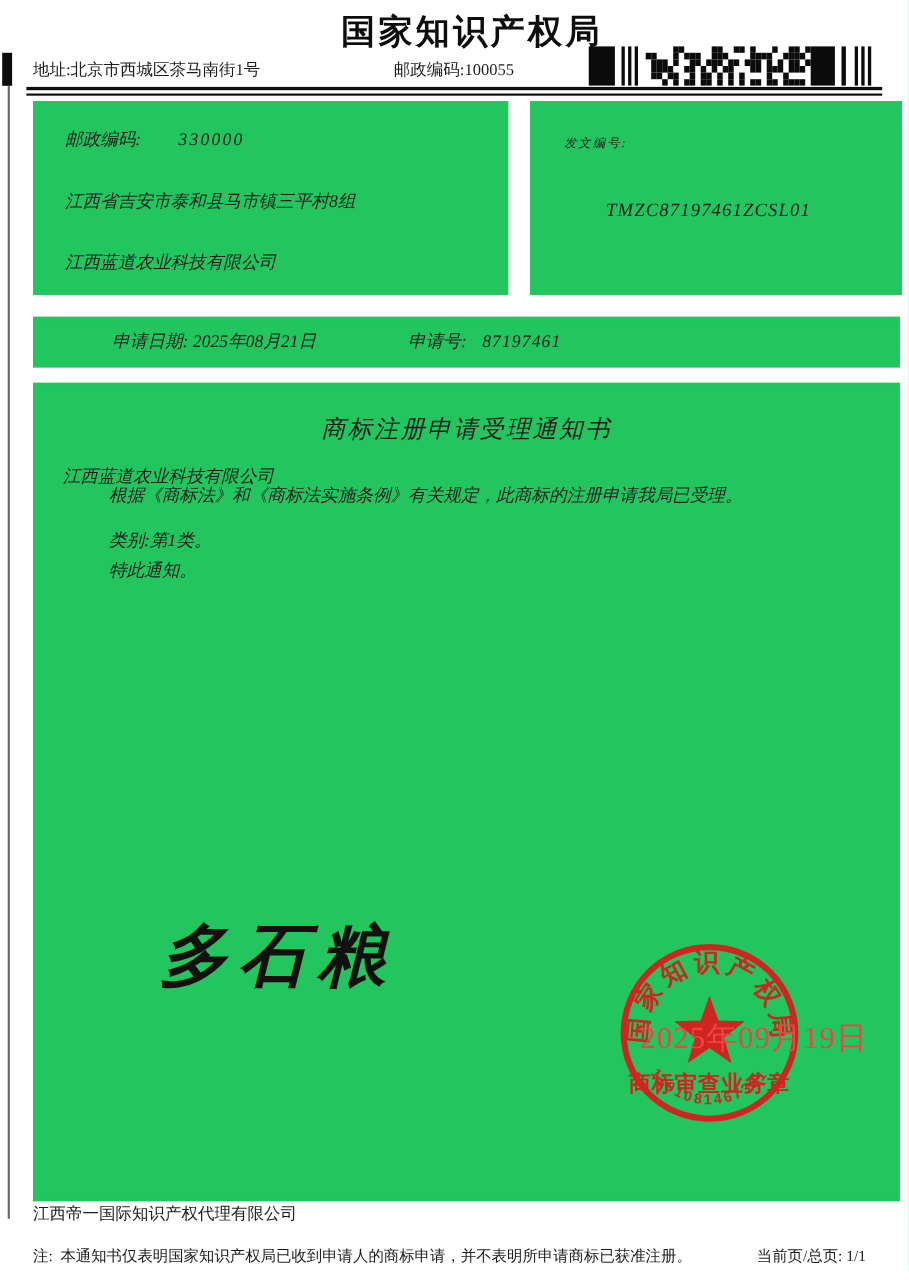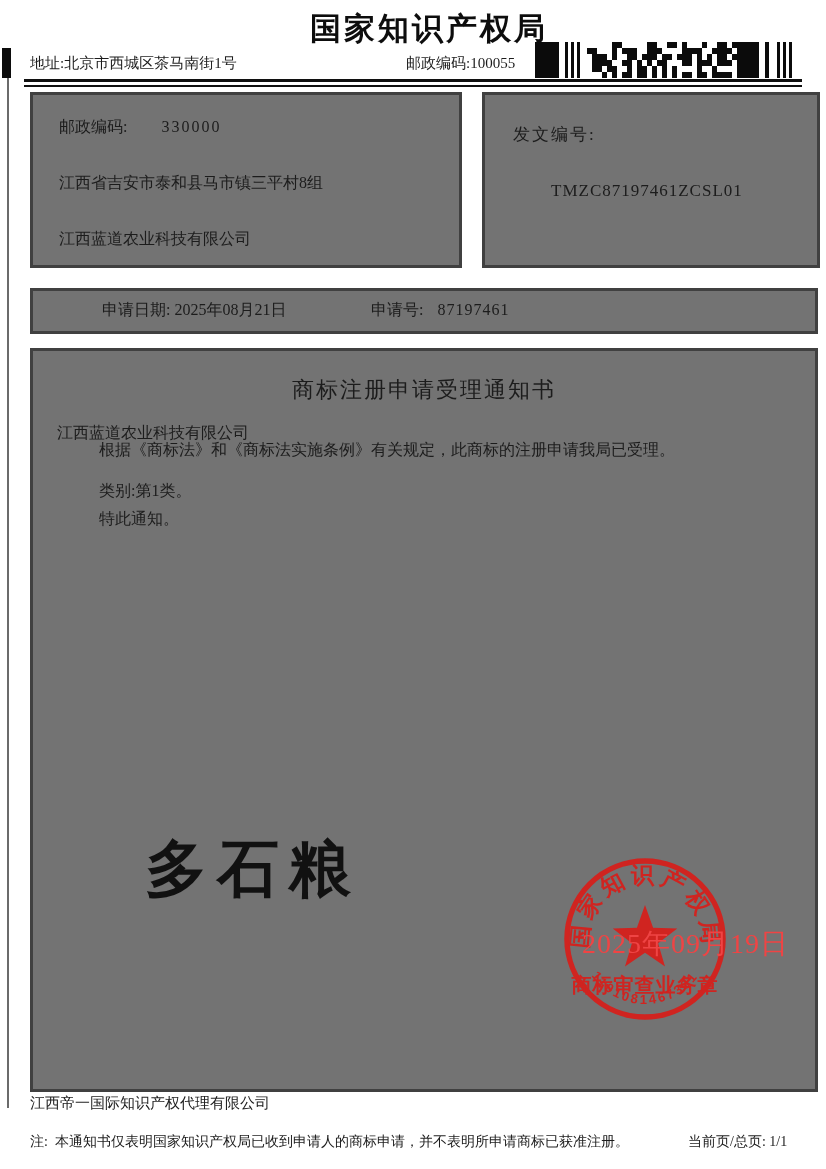--- a/index.html
+++ b/index.html
@@ -12,36 +12,36 @@
   }
   .abs{position:absolute;}
   
   .hdr-title{
     left:0;top:8px;width:100%;text-align:center;
     font-family:"Liberation Sans","DejaVu Sans",sans-serif;
     font-weight:bold;font-size:31px;letter-spacing:3px;color:#0d0d0d;
   }
   .addr-row{left:0;top:54px;width:100%;font-size:15px;}
   .addr-left{position:absolute;left:30px;top:0;}
-  .addr-post{position:absolute;left:358px;top:0;margin-left:48px;}
+  .addr-post{position:absolute;left:358px;top:0;}
   .barcode{left:535px;top:42px;width:258px;height:36px;}
   .dbl-rule{left:24px;top:79px;width:778px;height:3px;
     border-top:3px solid #101010;border-bottom:2px solid #101010;}
   
-  .box{border:3px solid #404040;background:#737373;}
+  .box{border:3px solid #22c55e;background:#22c55e;font-style:italic;}
   .box-recipient{left:30px;top:92px;width:426px;height:170px;}
   .box-docnum{left:482px;top:92px;width:332px;height:170px;}
   .box-meta{left:30px;top:288px;width:782px;height:40px;}
   .box-main{left:30px;top:348px;width:782px;height:738px;}
   .rc-line{position:absolute;left:26px;font-size:16px;white-space:nowrap;}
   .rc-post{top:22px;}
   .rc-post .val{margin-left:34px;letter-spacing:2px;}
   .rc-addr{top:78px;}
   .rc-comp{top:134px;}
-  .dn-label{position:absolute;left:28px;top:28px;font-size:17px;letter-spacing:2px;}
+  .dn-label{position:absolute;left:28px;top:28px;font-size:11px;letter-spacing:2px;}
   .dn-value{position:absolute;left:66px;top:86px;font-size:17px;letter-spacing:1px;}
   .meta-date{position:absolute;left:25px;top:9px;font-size:16px;margin-left:44px;}
   .meta-no{position:absolute;left:338px;top:9px;font-size:16px;}
   .meta-no .val{margin-left:14px;letter-spacing:1px;text-align:center;}
   
   .nt-title{position:absolute;left:0;top:24px;width:100%;text-align:center;
     font-size:22px;letter-spacing:2px;}
   .nt-recipient{position:absolute;left:24px;top:72px;font-size:16px;}
   .nt-p1{position:absolute;left:66px;top:89px;font-size:16px;width:680px;}
   .nt-p2{position:absolute;left:66px;top:130px;font-size:16px;}

